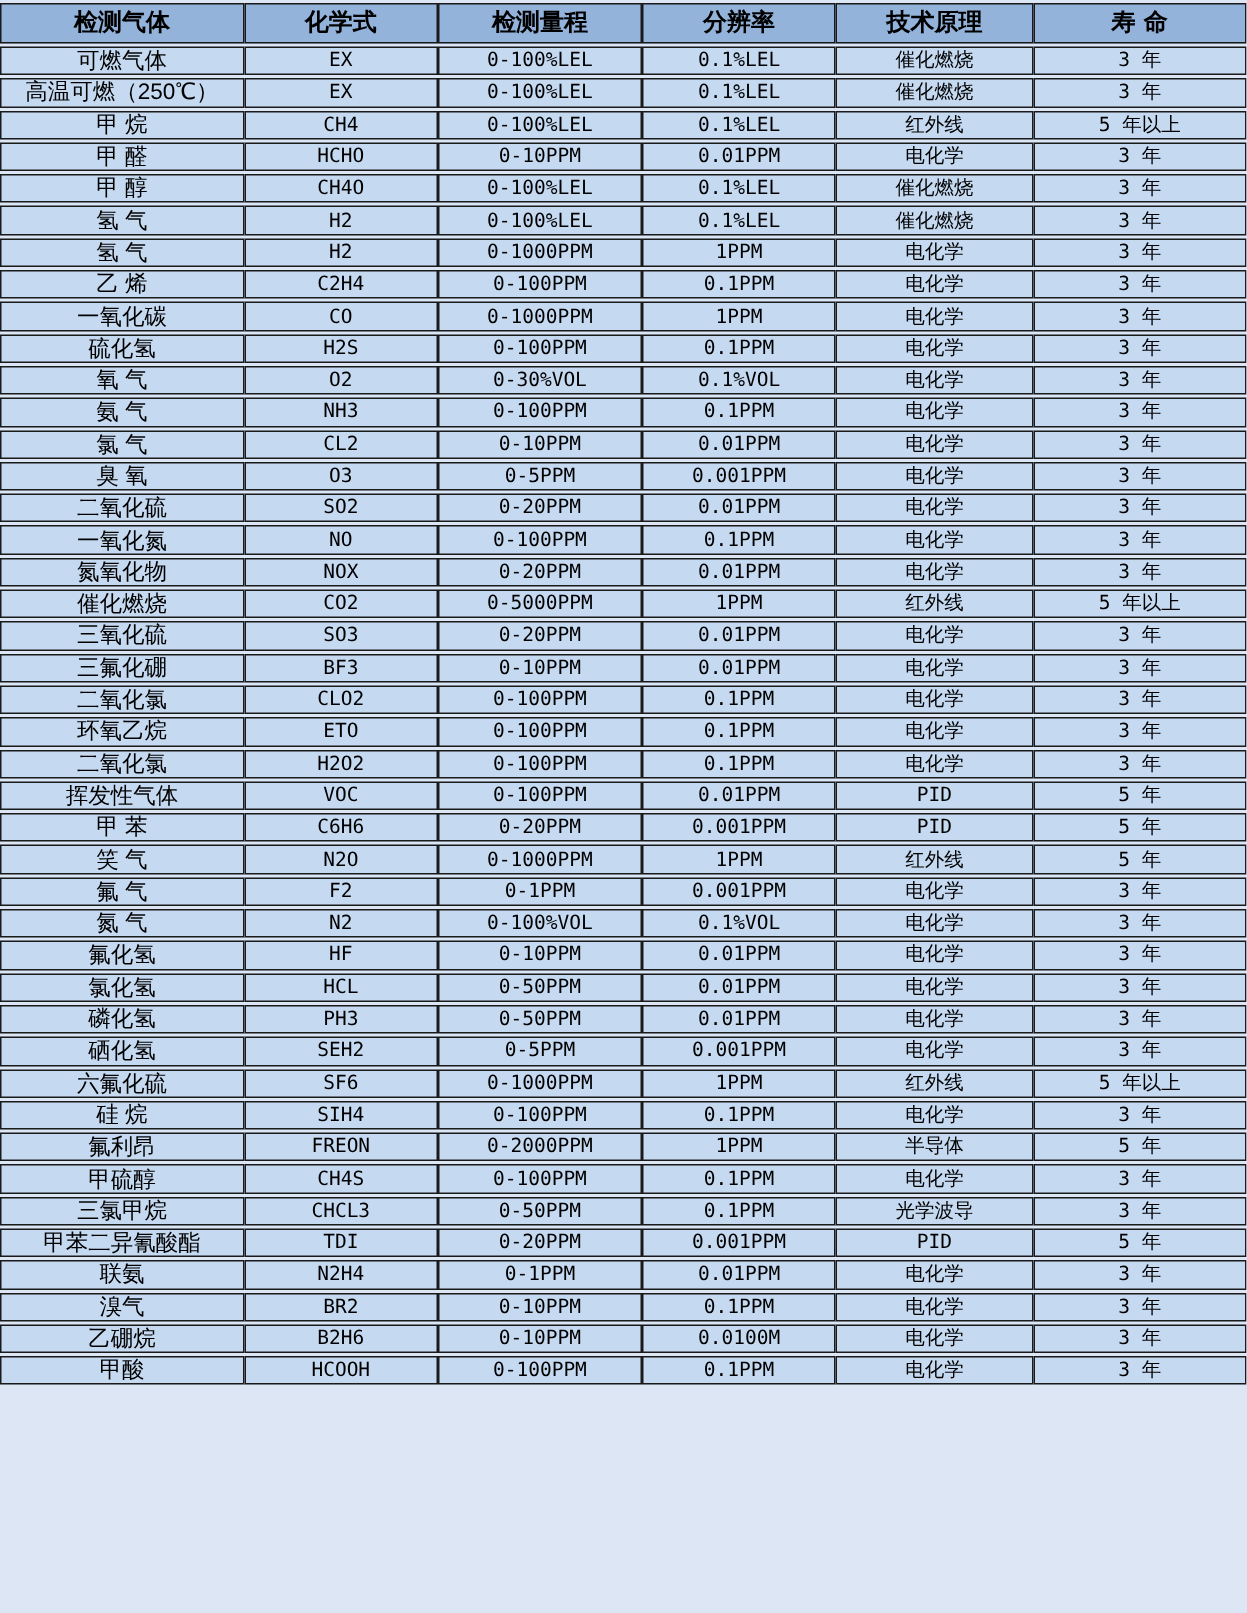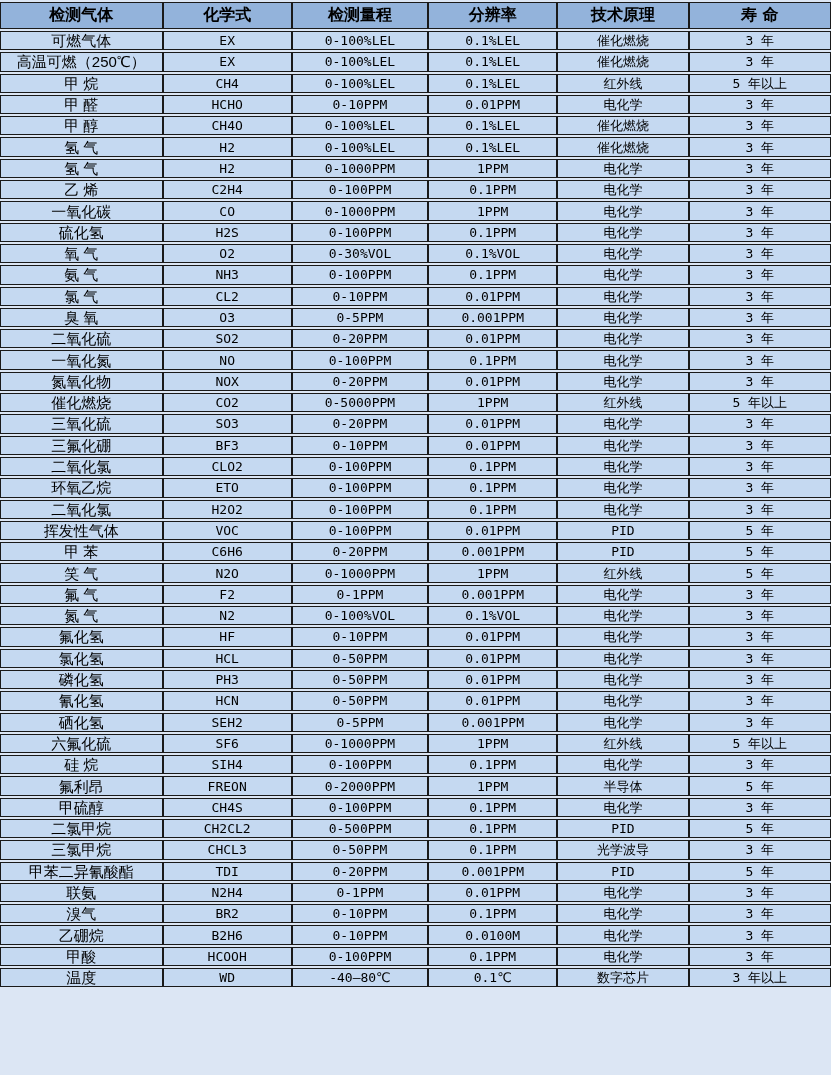--- a/index.html
+++ b/index.html
@@ -318,28 +318,20 @@
         </tr>
         <tr>
           <td>磷化氢</td>
           <td>PH3</td>
           <td>0-50PPM</td>
           <td>0.01PPM</td>
           <td>电化学</td>
           <td>3 年</td>
         </tr>
         <tr>
-          <td>氰化氢</td>
-          <td>HCN</td>
-          <td>0-50PPM</td>
-          <td>0.01PPM</td>
-          <td>电化学</td>
-          <td>3 年</td>
-        </tr>
-        <tr>
           <td>硒化氢</td>
           <td>SEH2</td>
           <td>0-5PPM</td>
           <td>0.001PPM</td>
           <td>电化学</td>
           <td>3 年</td>
         </tr>
         <tr>
           <td>六氟化硫</td>
           <td>SF6</td>
@@ -364,28 +356,20 @@
           <td>半导体</td>
           <td>5 年</td>
         </tr>
         <tr>
           <td>甲硫醇</td>
           <td>CH4S</td>
           <td>0-100PPM</td>
           <td>0.1PPM</td>
           <td>电化学</td>
           <td>3 年</td>
-        </tr>
-        <tr>
-          <td>二氯甲烷</td>
-          <td>CH2CL2</td>
-          <td>0-500PPM</td>
-          <td>0.1PPM</td>
-          <td>PID</td>
-          <td>5 年</td>
         </tr>
         <tr>
           <td>三氯甲烷</td>
           <td>CHCL3</td>
           <td>0-50PPM</td>
           <td>0.1PPM</td>
           <td>光学波导</td>
           <td>3 年</td>
         </tr>
         <tr>
@@ -421,23 +405,15 @@
           <td>3 年</td>
         </tr>
         <tr>
           <td>甲酸</td>
           <td>HCOOH</td>
           <td>0-100PPM</td>
           <td>0.1PPM</td>
           <td>电化学</td>
           <td>3 年</td>
         </tr>
-        <tr>
-          <td>温度</td>
-          <td>WD</td>
-          <td>-40—80℃</td>
-          <td>0.1℃</td>
-          <td>数字芯片</td>
-          <td>3 年以上</td>
-        </tr>
       </tbody>
   </table>
 </div>
 
 </body></html>

